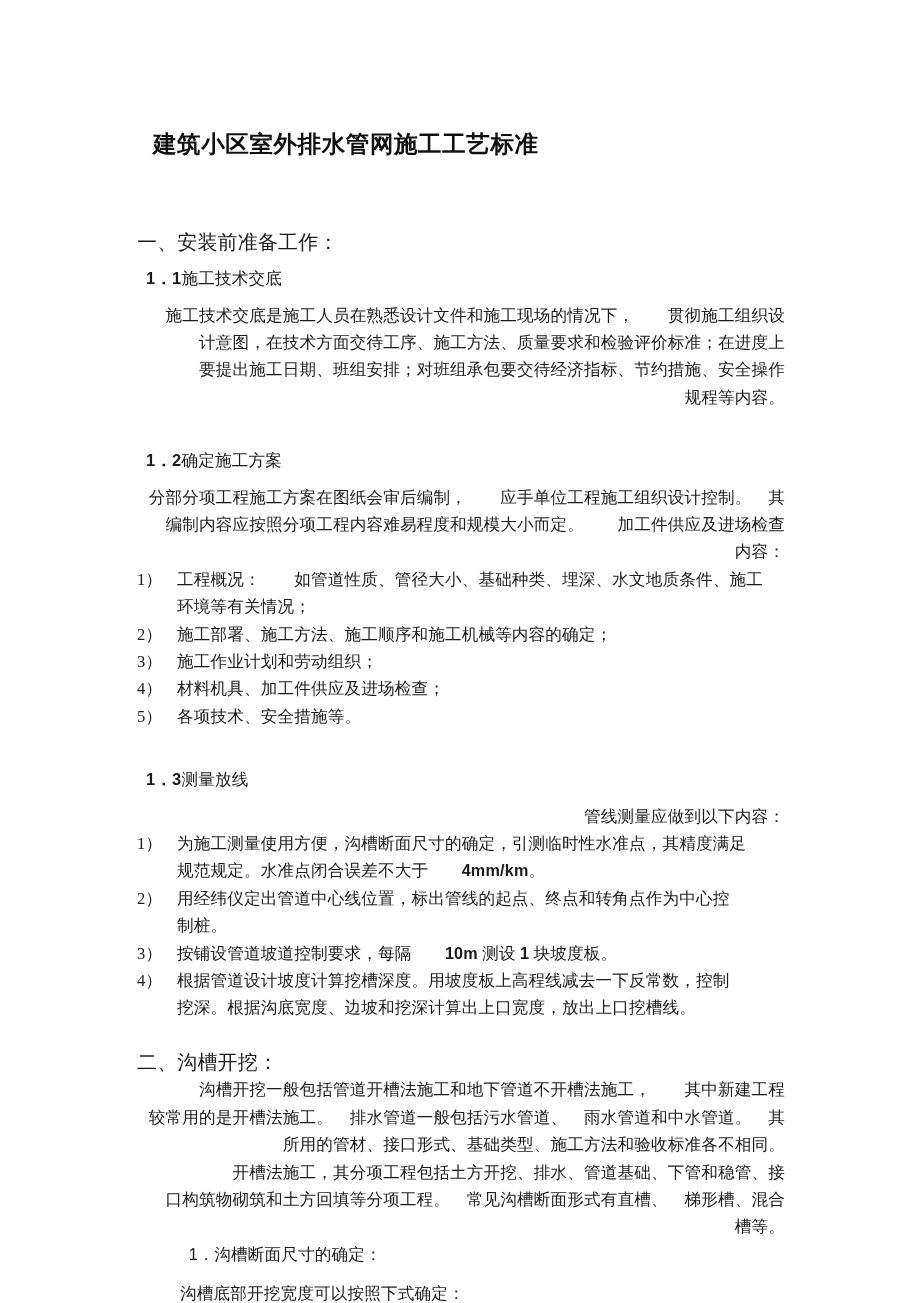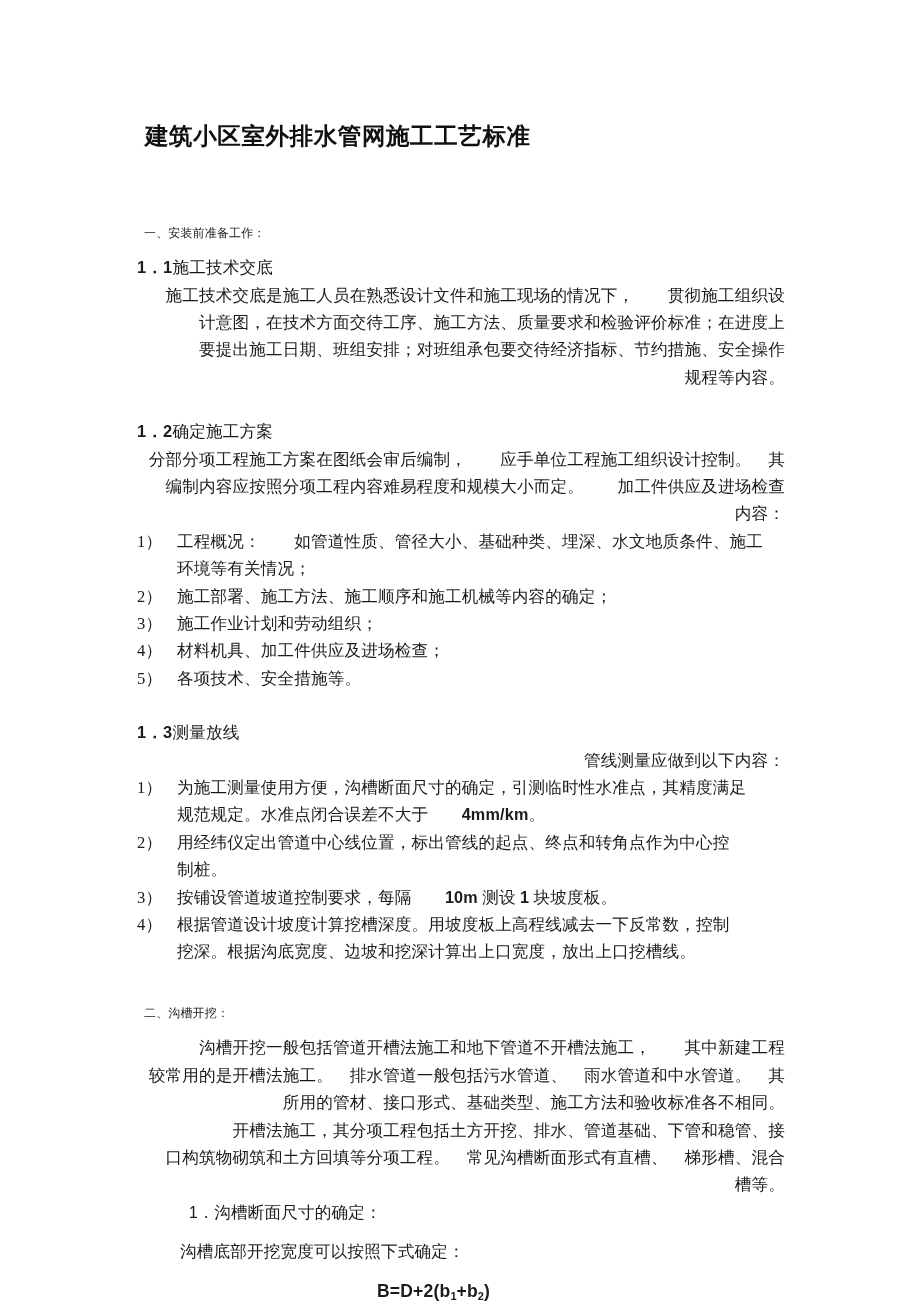--- a/index.html
+++ b/index.html
@@ -23,52 +23,52 @@
     top: 0;
     width: 648px;
   }
   
   .doc-title {
     font-family: "Liberation Serif", "DejaVu Serif", serif;
     font-size: 23.5px;
     font-weight: 700;
     letter-spacing: 0.6px;
     line-height: 1.35;
-    margin: 8px;
+    margin: 16px;
     padding-top: 113px;
     color: #101010;
     white-space: nowrap;
   }
   .spacer-lg { height: 52px; }
   .spacer-md { height: 27px; }
   .spacer-sm { height: 19px; }
 
   p.para {
     margin: 0;
     font-size: 16.6px;
     line-height: 27.4px;
     text-align: right;
     letter-spacing: 0.15px;
     white-space: pre-wrap;
   }
   p.heading-num {
-    margin: 0;
+    margin: 9px;
     font-size: 16.6px;
     line-height: 27.4px;
     letter-spacing: 0.15px;
   }
   p.heading-num .num {
     font-family: "Liberation Sans", "DejaVu Sans", sans-serif;
     font-weight: 700;
     font-size: 16.4px;
     letter-spacing: 0.3px;
   }
   p.section-head {
-    margin: 7px;
-    font-size: 12px;
+    margin: 0;
+    font-size: 20px;
     line-height: 27.4px;
     letter-spacing: 0.15px;
   }
   
   ol.numlist {
     list-style: none;
     margin: 0;
     padding: 0;
   }
   ol.numlist > li {

